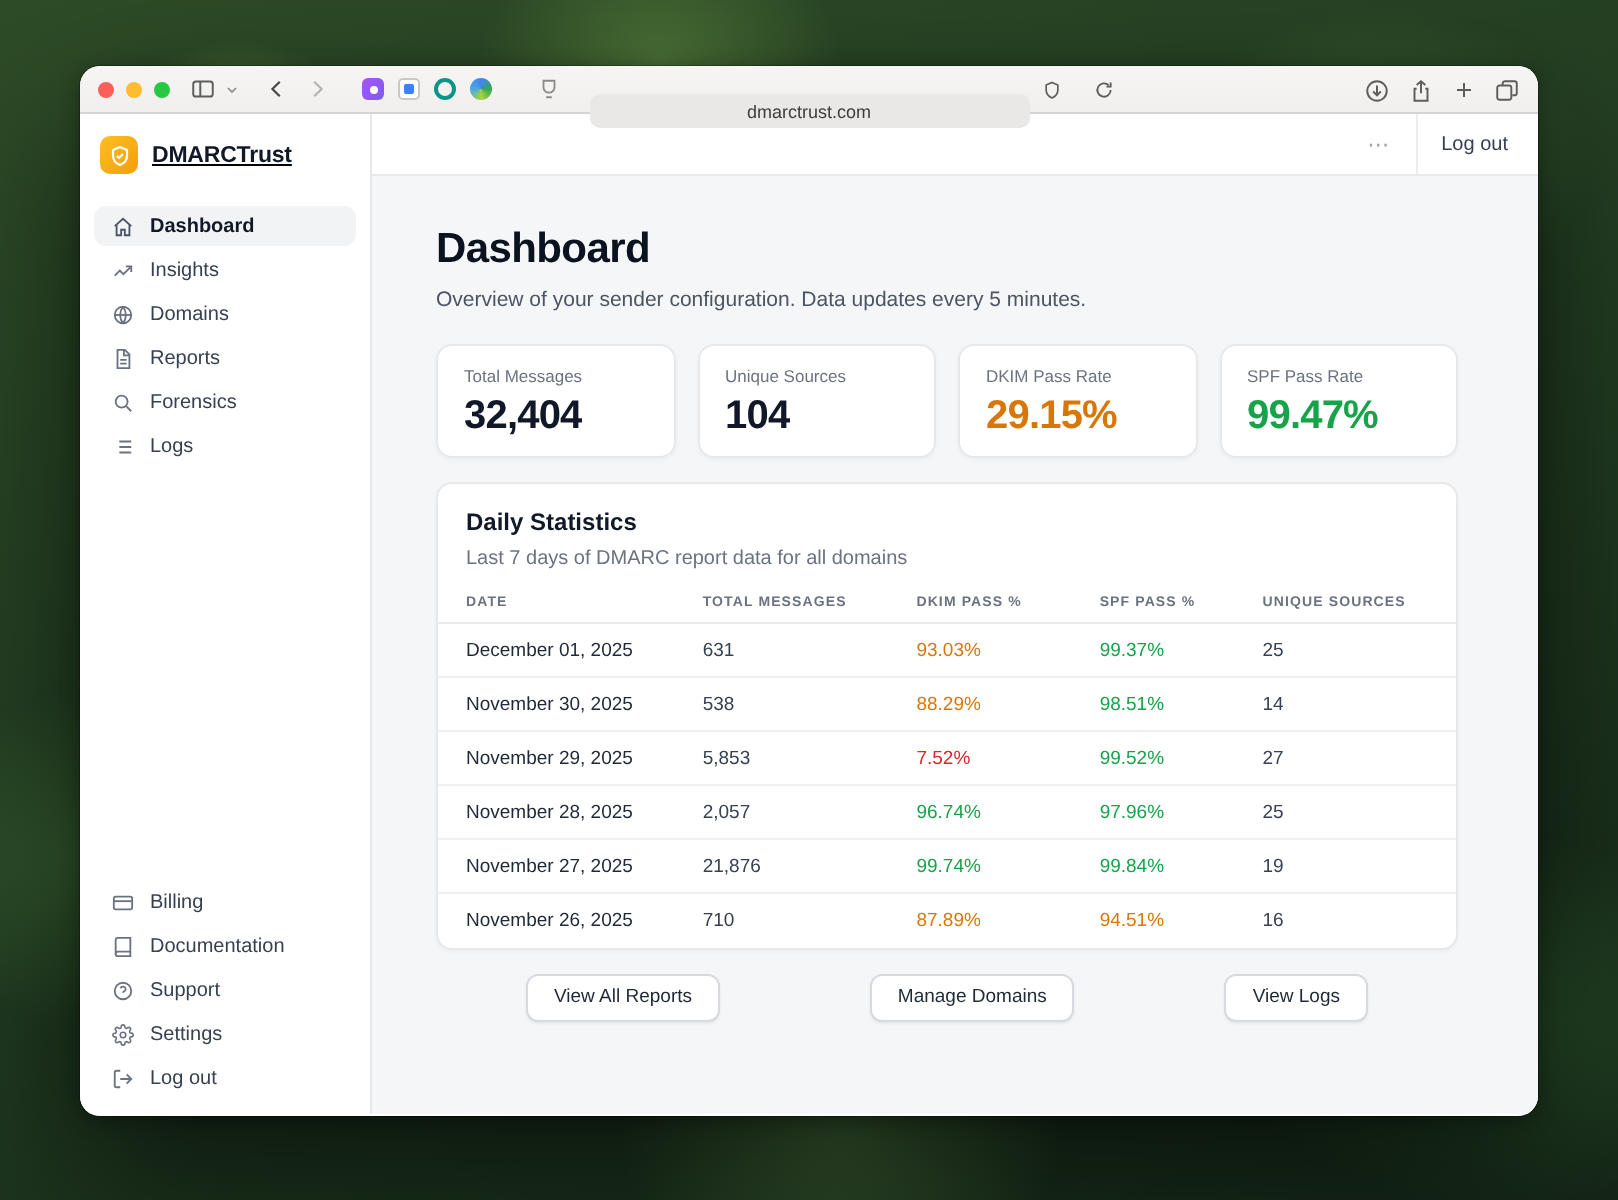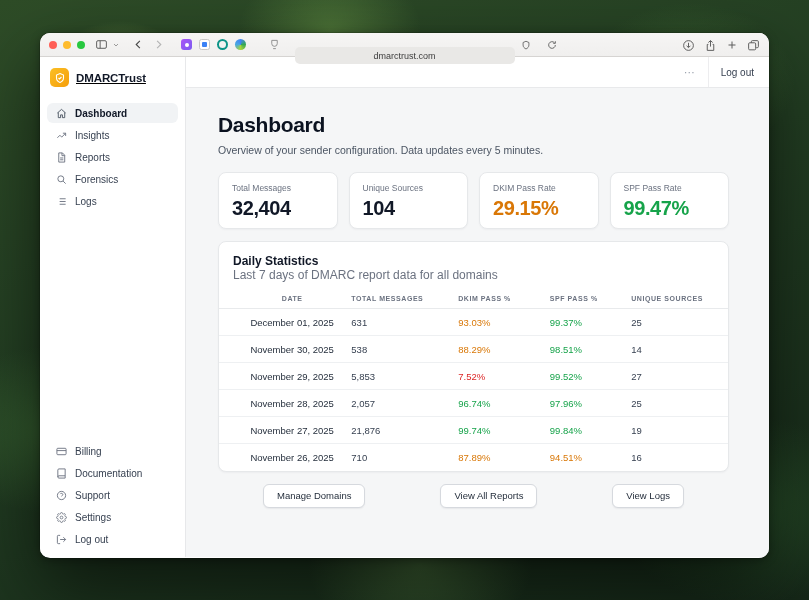--- a/index.html
+++ b/index.html
@@ -75,26 +75,26 @@
   .content { flex:1; background:#f5f6f7; padding:25px 40px 0 32px; overflow:hidden; }
   h1.page-title { font-size:21px; font-weight:700; color:#0b1220; letter-spacing:-.3px; }
   .page-sub { margin-top:7px; font-size:10.5px; color:#4b5563; }
   .stats { display:grid; grid-template-columns:repeat(4,1fr); gap:11px; margin-top:16px; }
   .stat-card { background:#fff; border:1px solid #e6e8ea; border-radius:8px; padding:10px 13px; height:57px; box-shadow:0 1px 2px rgba(16,24,40,.04); }
   .stat-label { font-size:8.5px; color:#6b7280; }
   .stat-value { margin-top:4px; font-size:20px; font-weight:700; color:#111827; letter-spacing:-.4px; }
   .panel { margin-top:12px; background:#fff; border:1px solid #e6e8ea; border-radius:8px; overflow:hidden; box-shadow:0 1px 2px rgba(16,24,40,.04); }
   .panel-head { padding:12px 14px 8px; }
   .panel-title { font-size:12px; font-weight:700; color:#111827; }
-  .panel-sub { margin-top:0; font-size:12px; color:#6b7280; }
+  .panel-sub { margin-top:6px; font-size:10px; color:#6b7280; }
   table { width:100%; border-collapse:collapse; table-layout:fixed; }
   thead th { font-size:7px; font-weight:700; letter-spacing:.08em; text-transform:uppercase; color:#6b7280; text-align:left; padding:5px 0 6px; border-bottom:1px solid #e8eaec; }
   tbody td { font-size:9.5px; color:#374151; height:27px; border-bottom:1px solid #eef0f2; }
   tbody tr:last-child td { border-bottom:none; }
-  th:first-child, td:first-child { padding-left:14px;text-align:center; }
+  th:first-child, td:first-child { padding-left:14px; }
   td.c-date { color:#1f2937; }
   .actions { display:flex; justify-content:space-between; margin-top:12px; padding:0 45px; }
   .btn { background:#fff; border:1px solid #d6d9de; border-radius:6px; height:24px; padding:0 13px; display:flex; align-items:center; font-size:9.5px; font-weight:500; color:#1f2937; box-shadow:0 1px 1.5px rgba(16,24,40,.06); cursor:pointer; white-space:nowrap; }
 </style>
 </head>
 <body>
 
 <div class="window">
 
   <div class="toolbar">
@@ -218,20 +218,30 @@
             <svg width="11" height="11" viewBox="0 0 24 24" fill="none" stroke="currentColor" stroke-width="2">
                 <path d="M3 17l5.5-5.5 4 4L21 7"></path>
                 <path d="M15 7h6v6"></path>
               </svg>
           </span>
           <span>Insights</span>
         </div>
         <div class="nav-item">
           <span class="nav-icon">
             <svg width="11" height="11" viewBox="0 0 24 24" fill="none" stroke="currentColor" stroke-width="2">
+                <circle cx="12" cy="12" r="9"></circle>
+                <path d="M3 12h18"></path>
+                <path d="M12 3a14.5 14.5 0 010 18M12 3a14.5 14.5 0 000 18"></path>
+              </svg>
+          </span>
+          <span>Domains</span>
+        </div>
+        <div class="nav-item">
+          <span class="nav-icon">
+            <svg width="11" height="11" viewBox="0 0 24 24" fill="none" stroke="currentColor" stroke-width="2">
                 <path d="M6 2h8l5 5v15H6V2z"></path>
                 <path d="M13 2v6h6"></path>
                 <path d="M9 13h7M9 17h7"></path>
               </svg>
           </span>
           <span>Reports</span>
         </div>
         <div class="nav-item">
           <span class="nav-icon">
             <svg width="11" height="11" viewBox="0 0 24 24" fill="none" stroke="currentColor" stroke-width="2">
@@ -396,21 +406,21 @@
                 <td>710</td>
                 <td style="color: rgb(217, 119, 6);">87.89%</td>
                 <td style="color: rgb(217, 119, 6);">94.51%</td>
                 <td>16</td>
               </tr>
             </tbody>
           </table>
         </div>
 
         <div class="actions">
+          <button class="btn">View All Reports</button>
           <button class="btn">Manage Domains</button>
-          <button class="btn">View All Reports</button>
           <button class="btn">View Logs</button>
         </div>
       </div>
     </div>
 
   </div>
 </div>
 
 </body></html>

